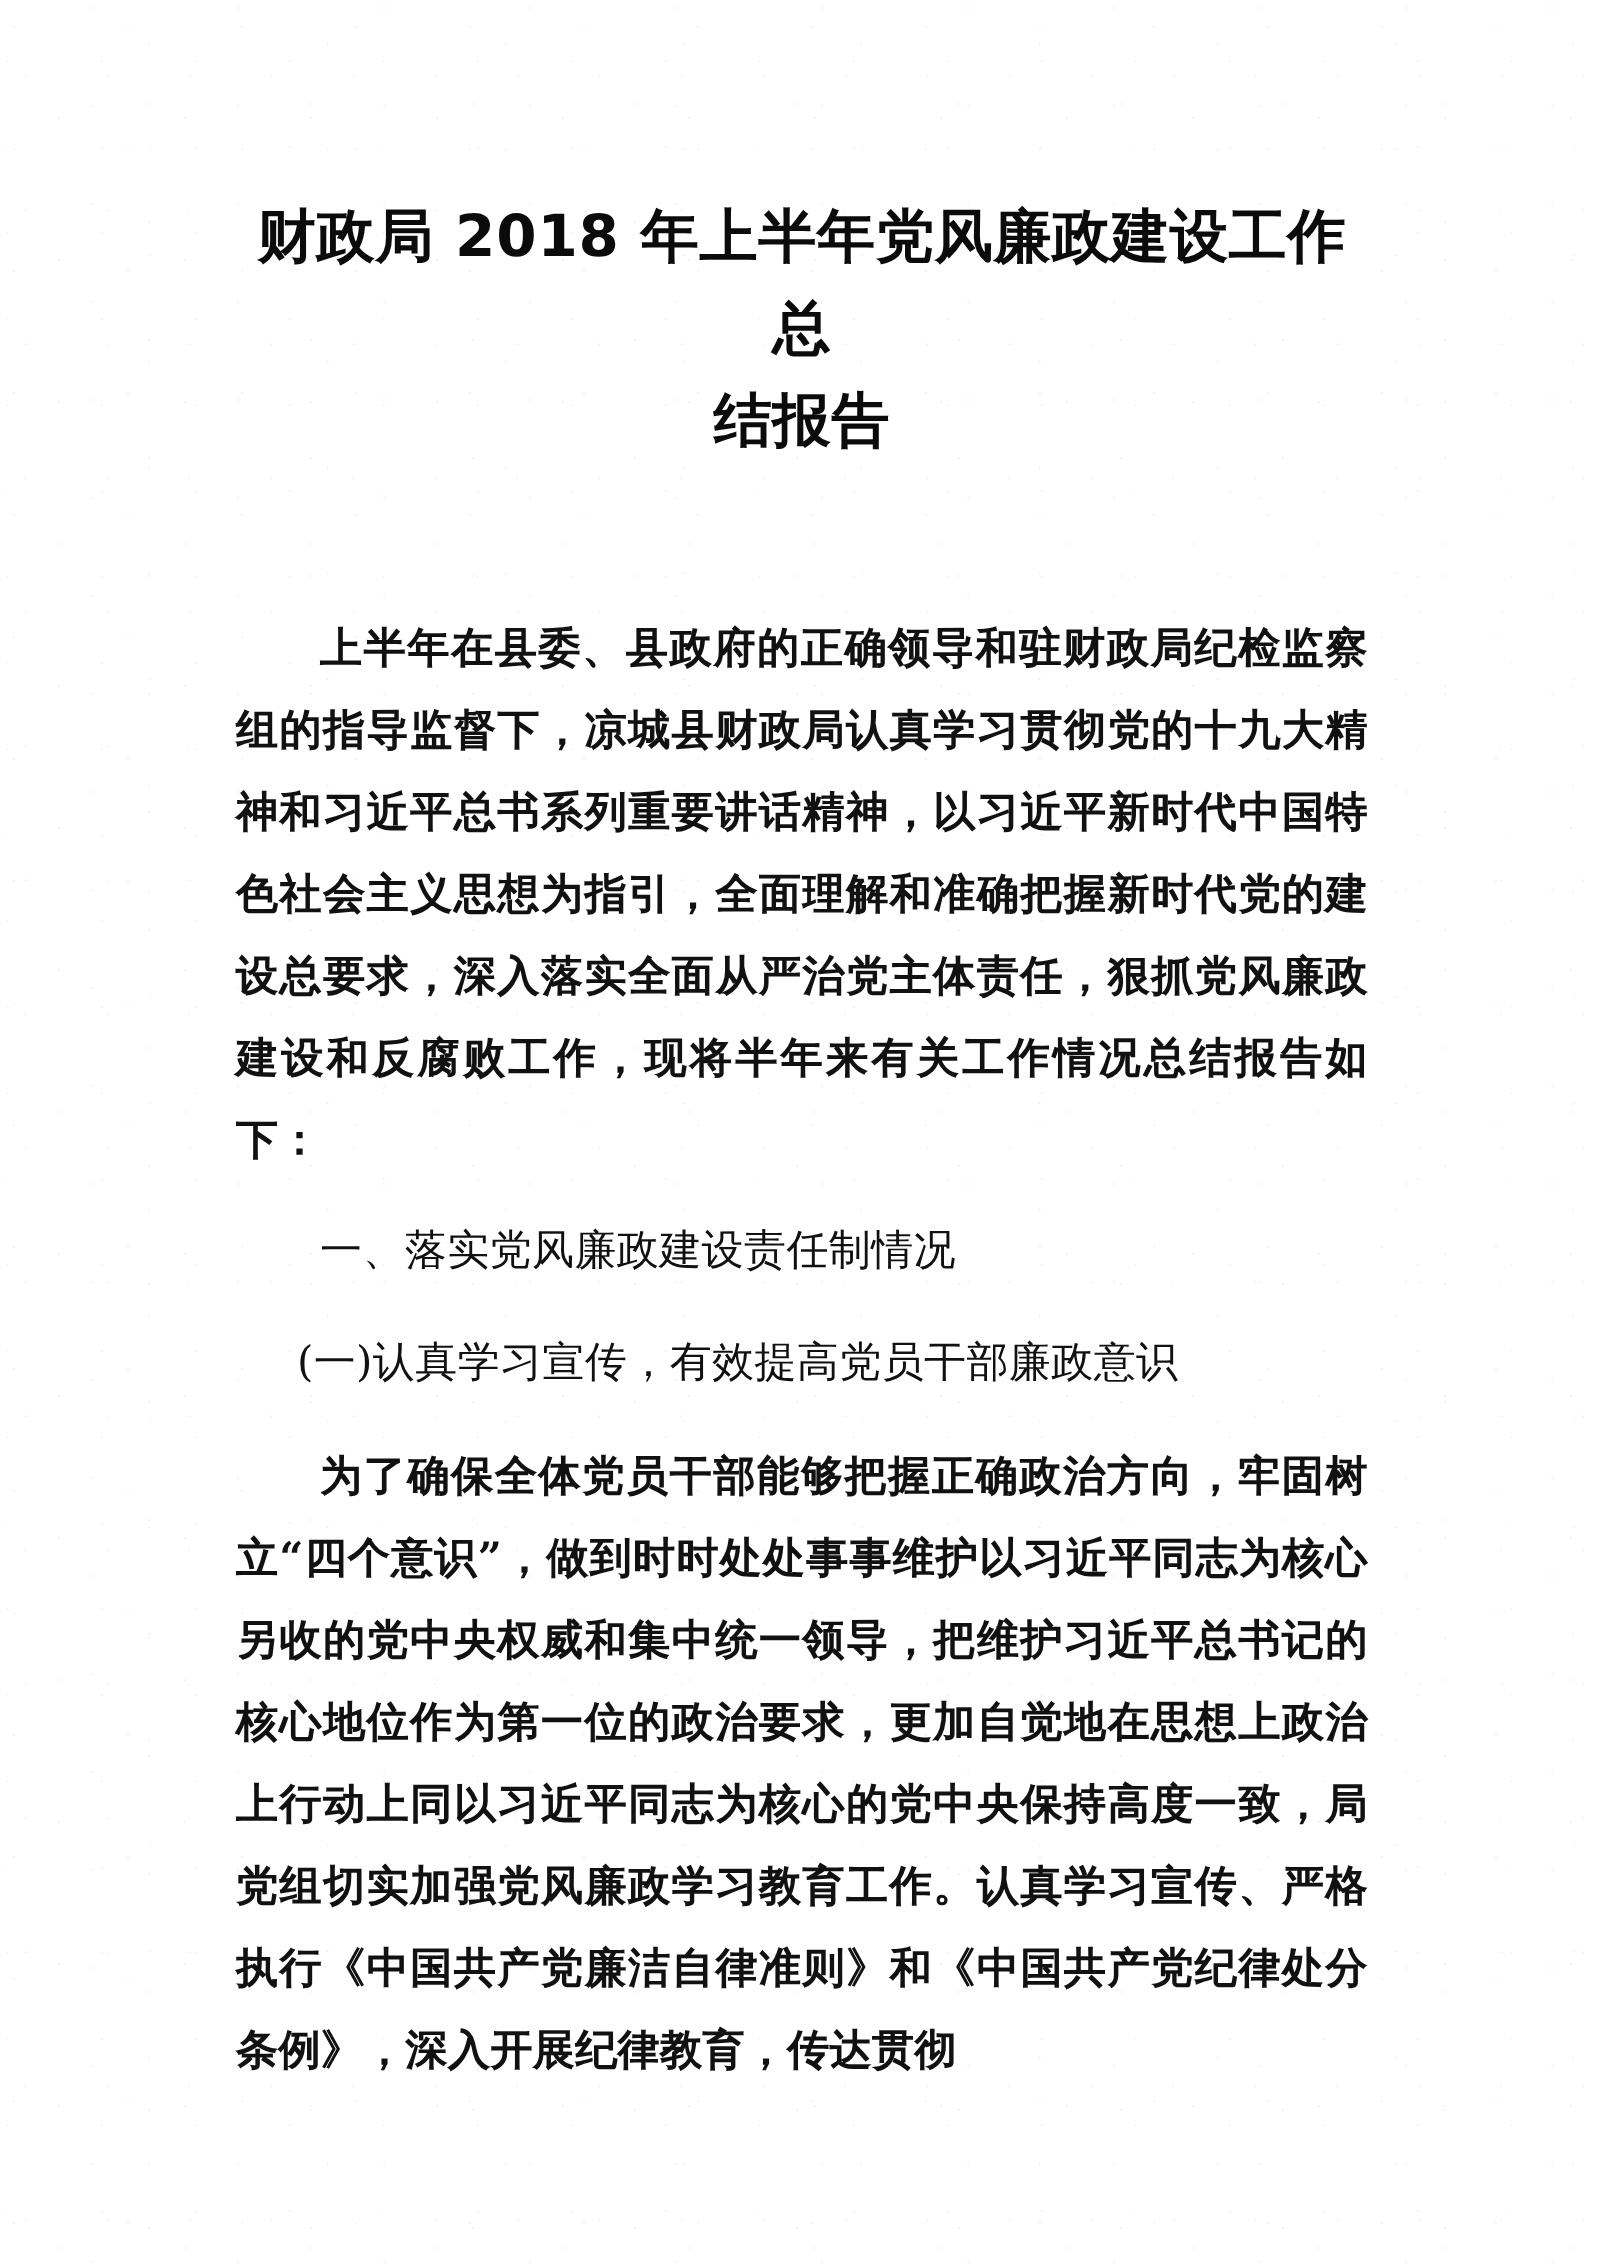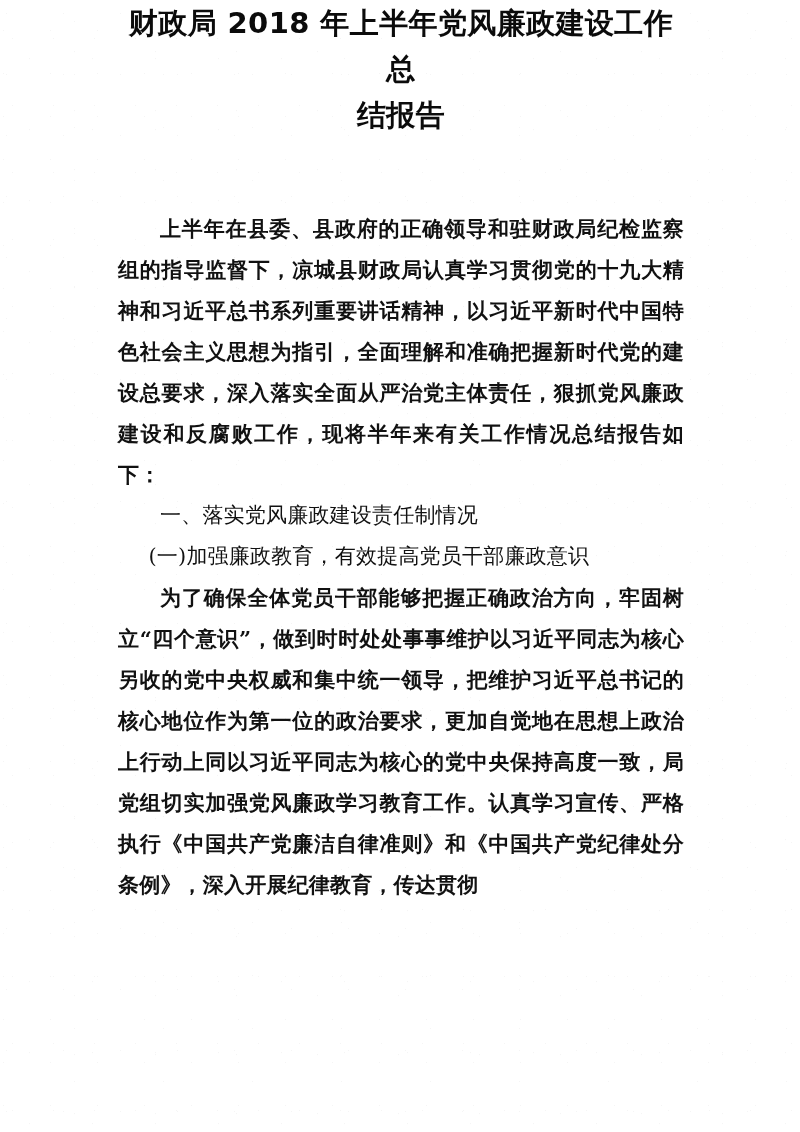--- a/index.html
+++ b/index.html
@@ -44,20 +44,21 @@
   .doc-body {
     position: absolute;
     left: 118px;
     top: 0;
     width: 566px;
   }
 
   
   .doc-title {
     margin: 0;
+    padding-top: 95px;
     font-family: "DejaVu Sans", "Liberation Sans", sans-serif;
     font-weight: bold;
     font-size: 29px;
     line-height: 46px;
     color: #0b0b0b;
     text-align: center;
     letter-spacing: 0.4px;
     text-rendering: optimizeLegibility;
   }
 
@@ -83,32 +84,32 @@
   .para.heading {
     text-indent: 2em;
   }
 
   .para.subheading {
     text-indent: 1.45em;
   }
 
   
   .gap-lead   { margin-top: 70px; }
-  .gap-normal { }
+  .gap-normal { margin-top: 15px; }
 </style>
 </head>
 <body>
 
 <div id="page">
   <div class="doc-body">
 
     <h1 class="doc-title"><span>财政局 2018 年上半年党风廉政建设工作总</span><br><span>结报告</span></h1>
 
     <p class="para indent gap-lead">上半年在县委、县政府的正确领导和驻财政局纪检监察组的指导监督下，凉城县财政局认真学习贯彻党的十九大精神和习近平总书系列重要讲话精神，以习近平新时代中国特色社会主义思想为指引，全面理解和准确把握新时代党的建设总要求，深入落实全面从严治党主体责任，狠抓党风廉政建设和反腐败工作，现将半年来有关工作情况总结报告如下：</p>
 
     <p class="para heading gap-normal">一、落实党风廉政建设责任制情况</p>
 
-    <p class="para subheading gap-normal">(一)加强廉政教育，有效提高党员干部廉政意识</p>
+    <p class="para subheading gap-normal">(一)认真学习宣传，有效提高党员干部廉政意识</p>
 
     <p class="para indent gap-normal">为了确保全体党员干部能够把握正确政治方向，牢固树立“四个意识”，做到时时处处事事维护以习近平同志为核心另收的党中央权威和集中统一领导，把维护习近平总书记的核心地位作为第一位的政治要求，更加自觉地在思想上政治上行动上同以习近平同志为核心的党中央保持高度一致，局党组切实加强党风廉政学习教育工作。认真学习宣传、严格执行《中国共产党廉洁自律准则》和《中国共产党纪律处分条例》，深入开展纪律教育，传达贯彻</p>
 
   </div>
 </div>
 
 </body></html>

